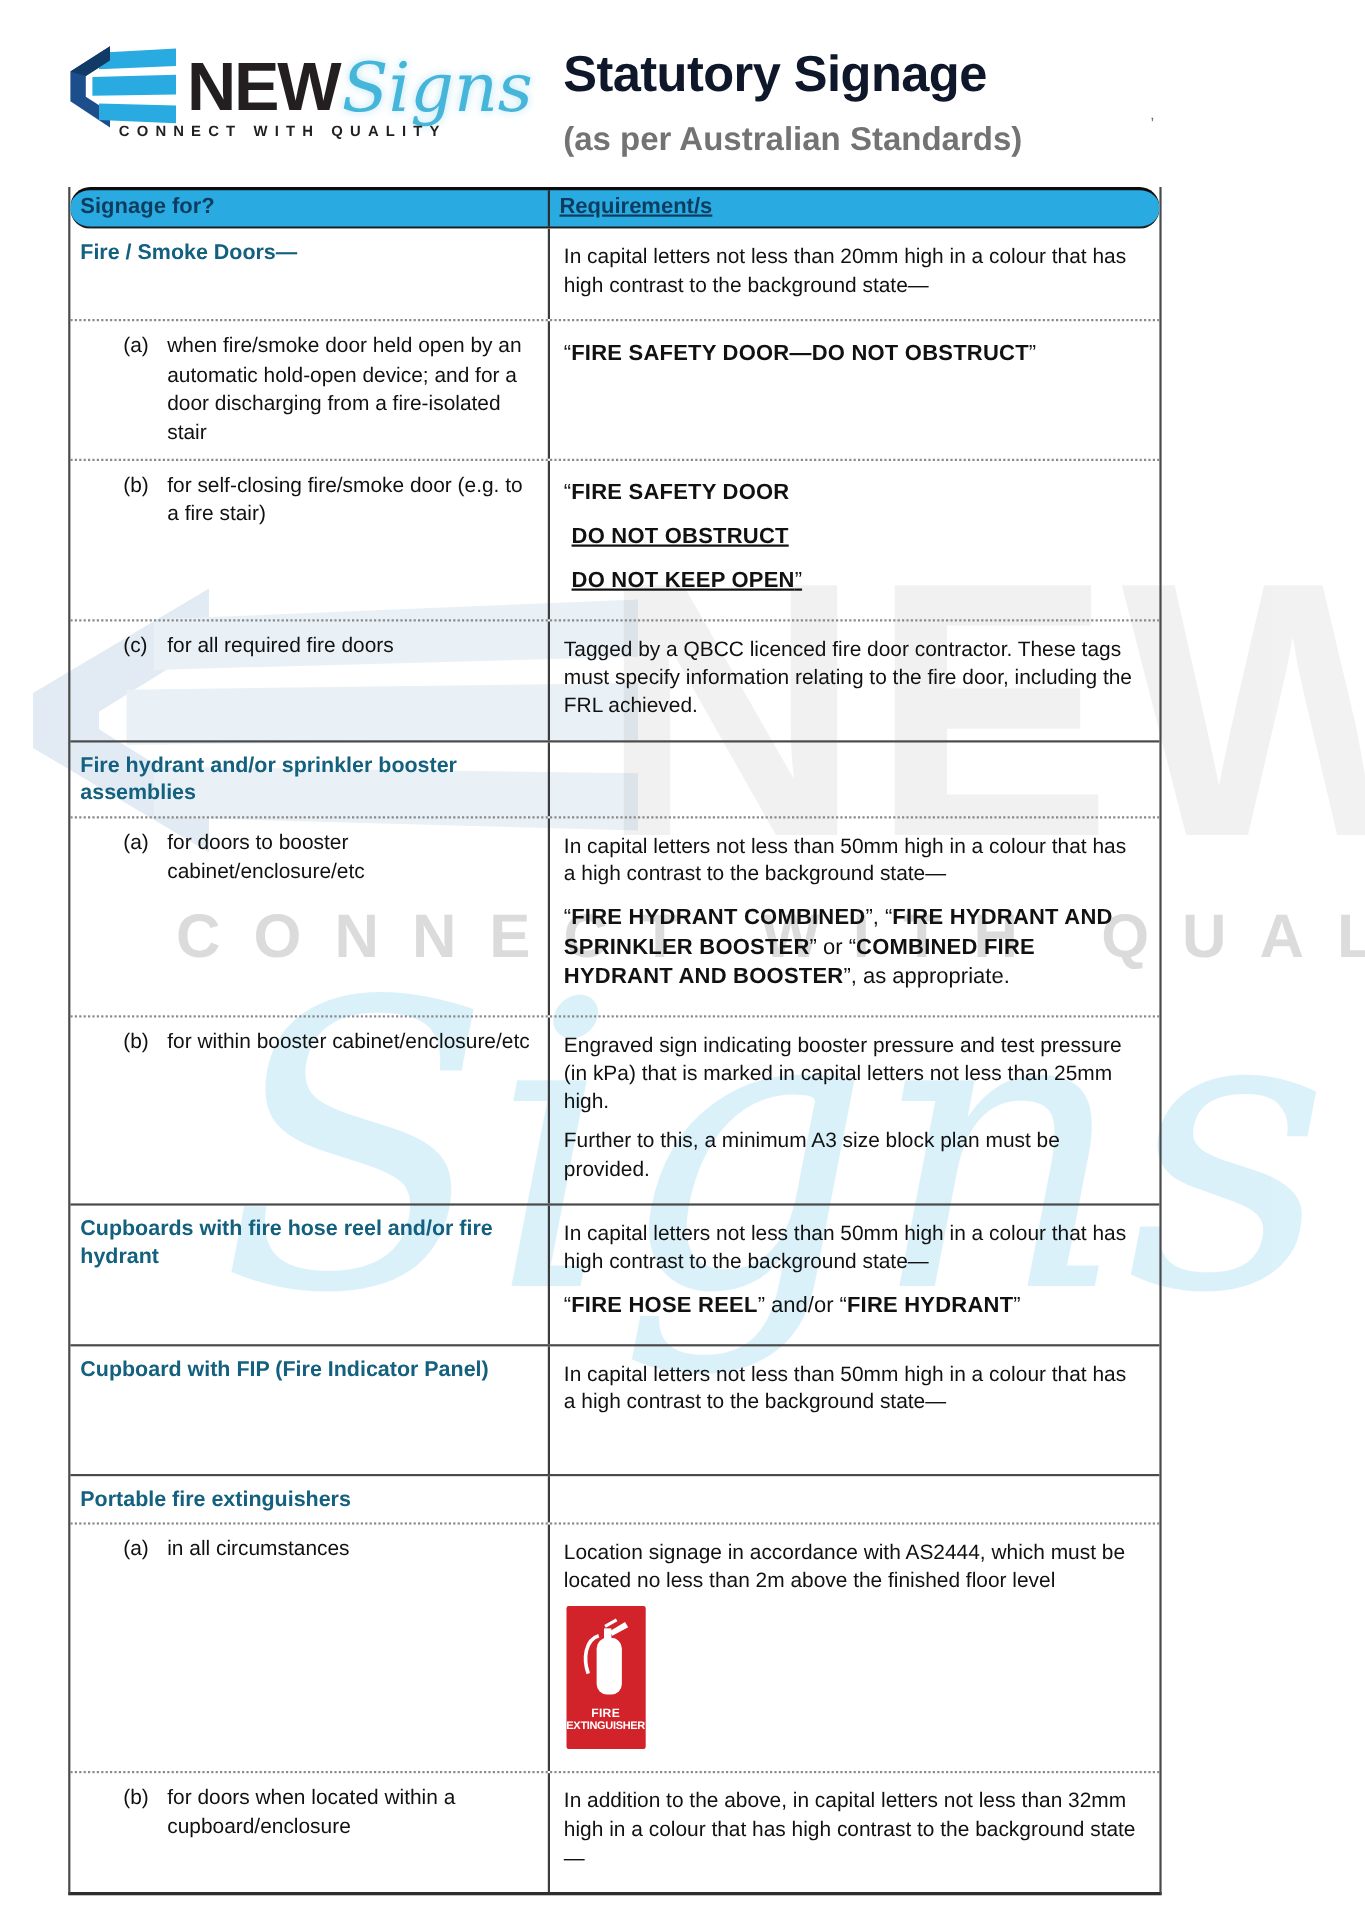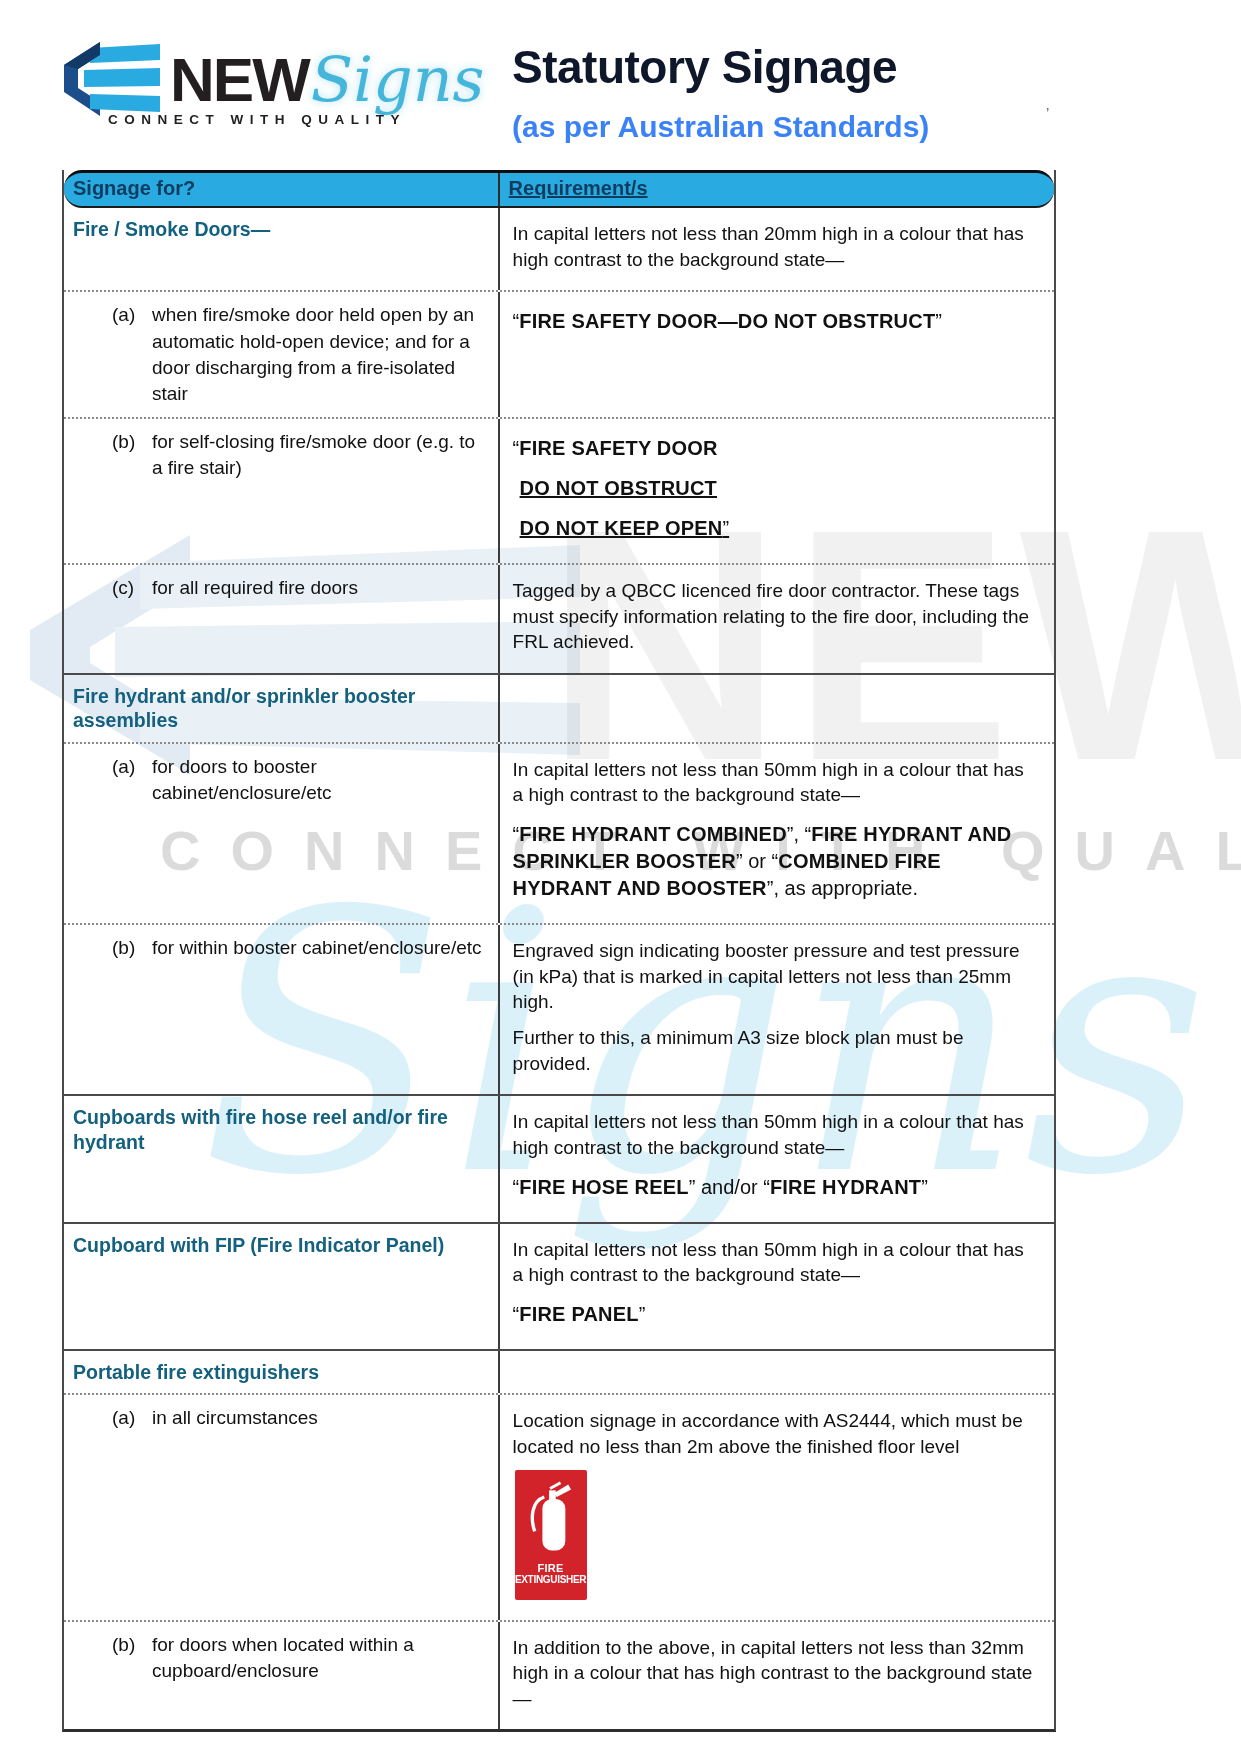--- a/index.html
+++ b/index.html
@@ -18,21 +18,21 @@
   .logo{position:absolute;left:60px;top:40px;z-index:2;}
   .logo-row{display:flex;align-items:center;}
   .logo-icon{width:104px;height:78px;margin-right:6px;}
   .logo-new{font-size:62px;font-weight:900;color:#231f20;letter-spacing:-2px;}
   .logo-signs{font-size:62px;font-style:italic;font-family:"DejaVu Serif",serif;
           color:#45b6d9;margin-left:2px;text-shadow:0 0 8px rgba(140,210,235,.65);}
   .logo-tagline{font-size:13.5px;font-weight:700;letter-spacing:6.5px;color:#231f20;
           margin:-6px 0 0 48px;}
   .titles{position:absolute;left:512px;top:40px;z-index:2;}
   .doc-title{font-size:46px;font-weight:800;color:#0f172a;margin:0;letter-spacing:-0.5px;}
-  .doc-subtitle{font-size:30px;font-weight:700;color:#3b82f6;margin:16px 0 0 0;}
+  .doc-subtitle{font-size:30px;font-weight:700;color:#737373;margin:16px 0 0 0;}
   .stray{position:absolute;left:1046px;top:104px;font-size:15px;color:#666;z-index:2;}
   
   .sstable{position:absolute;left:62px;top:170px;width:990px;z-index:1;
            border-left:2px solid #4a4a4a;border-right:2px solid #4a4a4a;
            border-bottom:3px solid #2e2e2e;background:transparent;}
   .thead{display:flex;background:#29ABE2;border-top:3px solid #0c0c0c;
          border-bottom:2px solid #1c1c1c;border-radius:18px;}
   .th{font-size:20px;font-weight:700;color:#0d3c5f;padding:4px 10px 6px 9px;}
   .th1{flex:0 0 44%;box-sizing:border-box;border-right:2px solid #2c2c2c;}
   .th2{flex:1;box-sizing:border-box;text-decoration:underline;}
@@ -187,21 +187,20 @@
         <p class="stmt"><span class="q">“</span><b>FIRE HOSE REEL</b><span class="q">” and/or “</span><b>FIRE HYDRANT</b><span class="q">”</span></p>
       </div>
     </div>
 
     <div class="tr bt-solid" style="min-height:116px">
       <div class="td tdl sec">
         <span>Cupboard with FIP (Fire Indicator Panel)</span>
       </div>
       <div class="td tdr">
         <p class="reg">In capital letters not less than 50mm high in a colour that has a high contrast to the background state—</p>
-        <p class="stmt"><span class="q">“</span><b>FIRE PANEL</b><span class="q">”</span></p>
       </div>
     </div>
 
     <div class="tr bt-solid" style="min-height:34px">
       <div class="td tdl sec">
         <span>Portable fire extinguishers</span>
       </div>
       <div class="td tdr"></div>
     </div>
 

